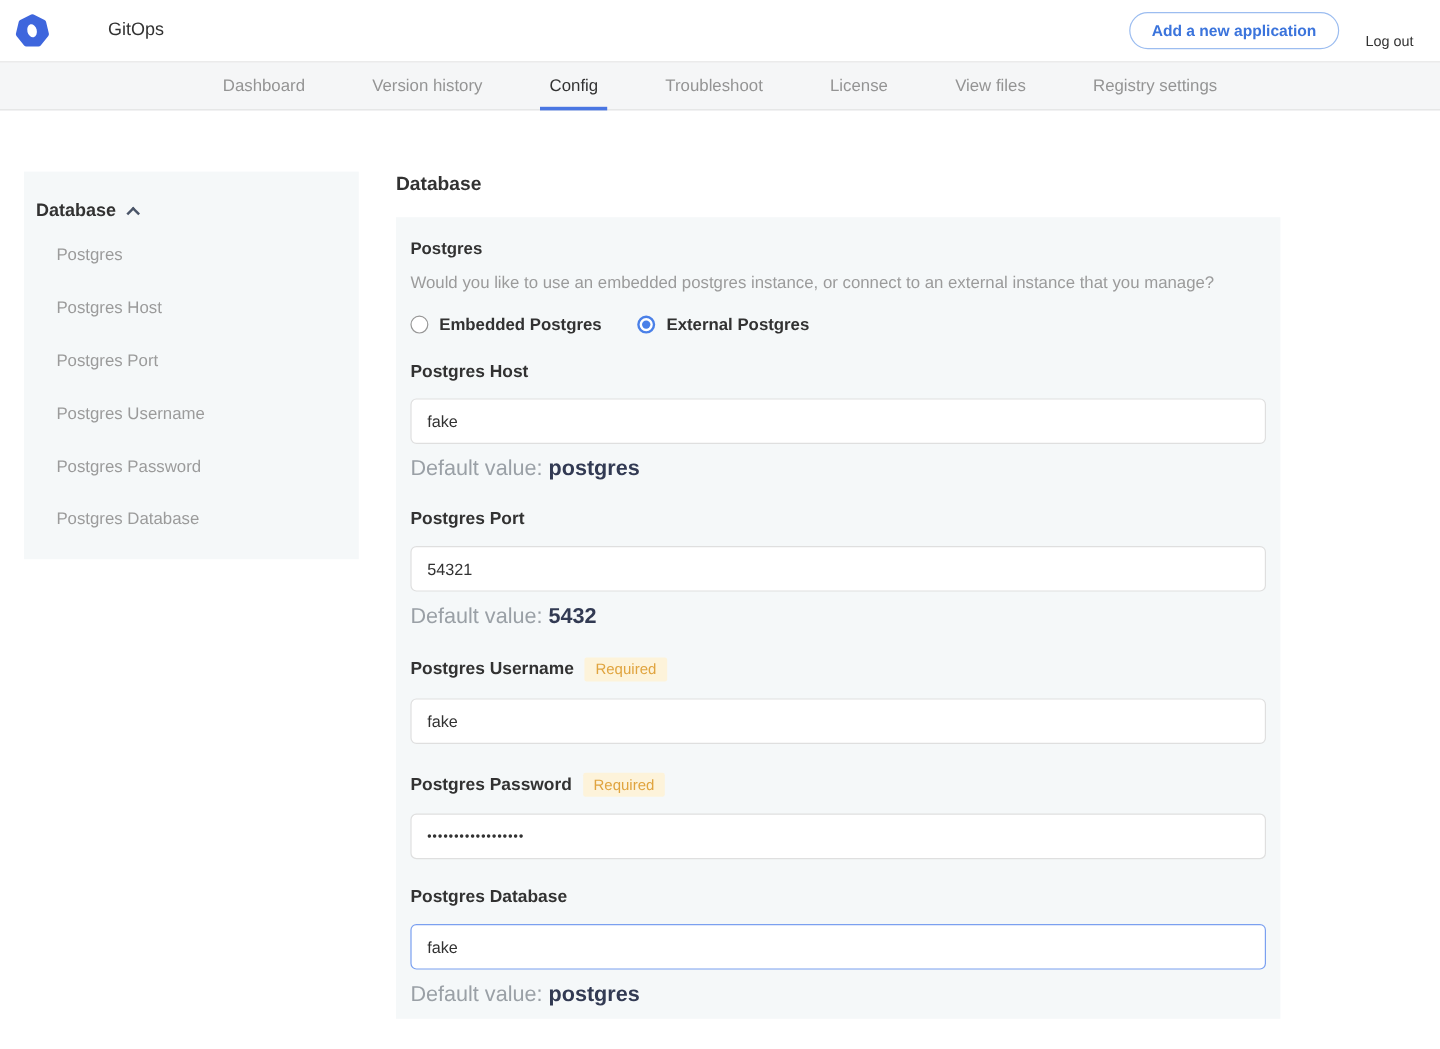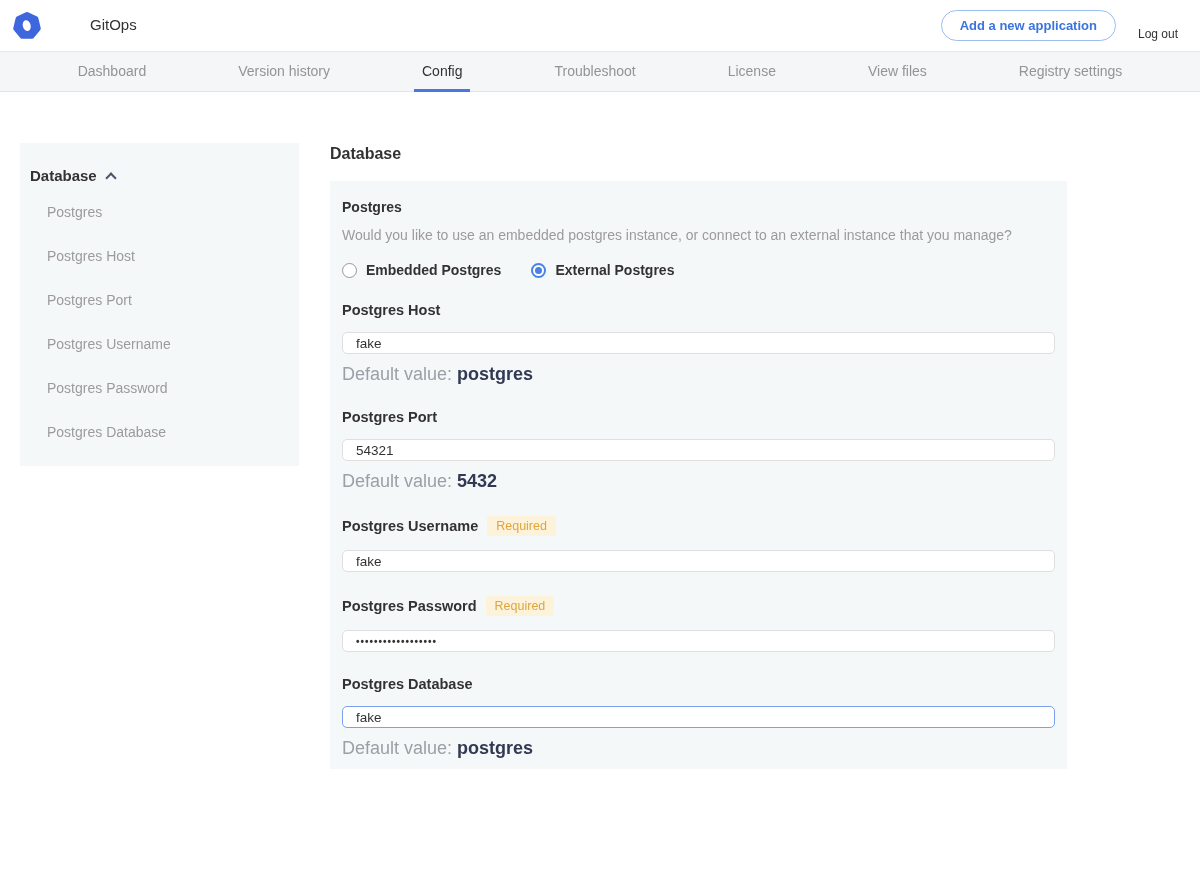--- a/index.html
+++ b/index.html
@@ -33,21 +33,21 @@
     font-family: "Liberation Sans", sans-serif;
     cursor: pointer; margin-right: 22px;
   }
   .logout { font-size: 12px; color: #323232; cursor: pointer; }
 
   
   .subnav {
     height: 41px; background: #f5f6f7;
     border-top: 1px solid #e8e8e8; border-bottom: 1px solid #e3e3e3;
     display: flex; justify-content: center; align-items: stretch;
-    gap: 76px;
+    gap: 40px;
   }
   .subnav-tab {
     display: flex; align-items: center; padding: 0 8px;
     font-size: 14px; color: #949494;
     border-bottom: 3px solid transparent; margin-bottom: -1px;
     cursor: pointer;
   }
   .subnav-tab.active { color: #323232; border-bottom-color: #4a76e2; }
 
   
@@ -94,21 +94,21 @@
   .radio-label { font-size: 14px; font-weight: bold; color: #323232; }
 
   .field { margin-top: 24px; }
   .field-label-row { display: flex; align-items: center; }
   .field-label { font-size: 14.5px; font-weight: bold; color: #323232; }
   .required-badge {
     margin-left: 9px; background: #fdf3da; color: #e0a43f;
     font-size: 12.5px; padding: 3px 9px; border-radius: 2px;
   }
   .text-input {
-    display: block; width: 100%; height: 22px; margin-top: 14px;
+    display: block; width: 100%; height: 38px; margin-top: 14px;
     border: 1px solid #dfdfdf; border-radius: 5px; background: #fff;
     padding: 0 13px; font-size: 13.5px; color: #323232;
     font-family: "Liberation Sans", sans-serif; outline: none;
   }
   .text-input.focused { border: 1px solid #7ba0f0; }
   .password-input { font-size: 10px; letter-spacing: 1px; font-weight: bold; }
   .default-line { margin-top: 10px; font-size: 18px; color: #9aa0a6; }
   .default-line b { color: #323a53; font-weight: bold; }
 </style>
 </head>

